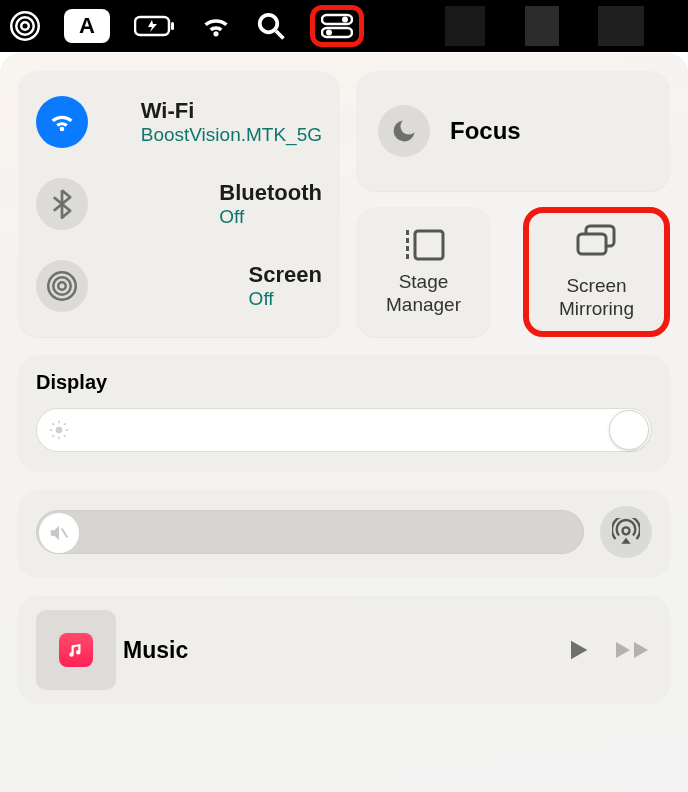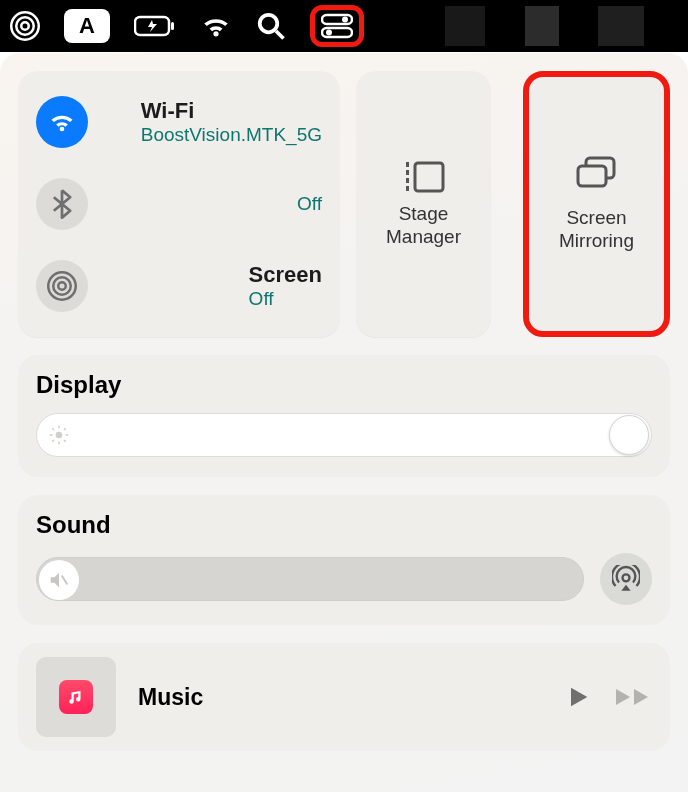--- a/index.html
+++ b/index.html
@@ -107,21 +107,21 @@
       padding: 10px 4px;
     }
     .sq .lbl { font-size:19px; font-weight:500; text-align:center; color:#333; line-height:1.2;}
     .sq.highlighted { border: 6px solid #f11a10; }
     .section {
       margin-top: 18px;
       background:#efeeeb;
       border-radius:20px;
       padding: 16px 18px 20px;
     }
-    .section .hd { font-size:24px; font-weight:600; margin-bottom:14px; }
+    .section .hd { font-size:20px; font-weight:600; margin-bottom:14px; }
     .slider-track {
       height: 44px;
       border-radius: 22px;
       position:relative;
       display:flex; align-items:center;
     }
     .display-track {
       background:#ffffff;
       border:1px solid #dcdcd8;
     }
@@ -144,21 +144,21 @@
       display:flex;align-items:center;justify-content:center;color:#c7c6c3;
     }
     .airplay-round {
       width:52px;height:52px;border-radius:50%;
       background:#dadad6;display:flex;align-items:center;justify-content:center;color:#555;
     }
     .music {
       margin-top:18px;
       background:#efeeeb;border-radius:20px;
       padding: 14px 18px;
-      display:flex;align-items:center;gap:22px;
+      display:flex;align-items:center;gap:7px;
     }
     .music .art {
       width:80px;height:80px;border-radius:10px;background:#dddcd9;
       display:flex;align-items:center;justify-content:center;
     }
     .music .art-inner{
       width:34px;height:34px;border-radius:8px;
       background:linear-gradient(180deg,#ff4a6b,#ff2256);
       display:flex;align-items:center;justify-content:center;color:#fff;
     }
@@ -221,39 +221,48 @@
           <div class="sub">BoostVision.MTK_5G</div>
         </div>
       </div>
       <div class="conn-item">
         <div class="iconcircle grey">
           <svg width="22" height="30" viewBox="0 0 14 22" fill="none" stroke="#6f6f6f" stroke-width="2" stroke-linejoin="round">
               <path d="M7 1v20l6-5-12-10m0 10l12-10-6-5"></path>
             </svg>
         </div>
         <div class="conn-text">
+          <div class="title">Bluetooth</div>
           <div class="sub">Off</div>
         </div>
       </div>
       <div class="conn-item">
         <div class="iconcircle grey">
           <svg width="30" height="30" viewBox="0 0 24 24" fill="none" stroke="#6f6f6f" stroke-width="2">
               <circle cx="12" cy="12" r="3"></circle>
               <circle cx="12" cy="12" r="7"></circle>
               <circle cx="12" cy="12" r="11"></circle>
             </svg>
         </div>
         <div class="conn-text">
           <div class="title">Screen</div>
           <div class="sub">Off</div>
         </div>
       </div>
     </div>
 
     <div class="rightcol">
+      <div class="card focus">
+        <div class="iconcircle grey">
+          <svg width="28" height="28" viewBox="0 0 24 24" fill="#6f6f6f">
+              <path d="M21 13A9 9 0 1111 3a7 7 0 0010 10z"></path>
+            </svg>
+        </div>
+        <div class="label">Focus</div>
+      </div>
       <div class="twosq">
         <div class="sq card">
           <svg width="46" height="36" viewBox="0 0 46 36">
               <rect x="5" y="3" width="3" height="5" fill="#555"></rect>
               <rect x="5" y="11" width="3" height="5" fill="#555"></rect>
               <rect x="5" y="19" width="3" height="5" fill="#555"></rect>
               <rect x="5" y="27" width="3" height="5" fill="#555"></rect>
               <rect x="14" y="4" width="28" height="28" rx="3" fill="none" stroke="#555" stroke-width="3"></rect>
             </svg>
           <div class="lbl" style="white-space:pre-line;">Stage
@@ -285,21 +294,20 @@
             <line x1="18" y1="18" x2="20" y2="20"></line>
             <line x1="4" y1="20" x2="6" y2="18"></line>
             <line x1="18" y1="6" x2="20" y2="4"></line>
           </g>
         </svg>
       <div class="slider-thumb" style="right:2px;"></div>
     </div>
   </div>
 
   <div class="section">
-    <div class="hd">Sound</div>
     <div class="sound-row">
       <div class="slider-track sound-track">
         <div class="sound-mute">
           <svg width="22" height="22" viewBox="0 0 24 24" fill="#c7c6c3">
               <path d="M3 9v6h4l5 5V4L7 9H3z"></path>
               <line x1="15" y1="7" x2="21" y2="17" stroke="#c7c6c3" stroke-width="2"></line>
             </svg>
         </div>
       </div>
       <div class="airplay-round">

